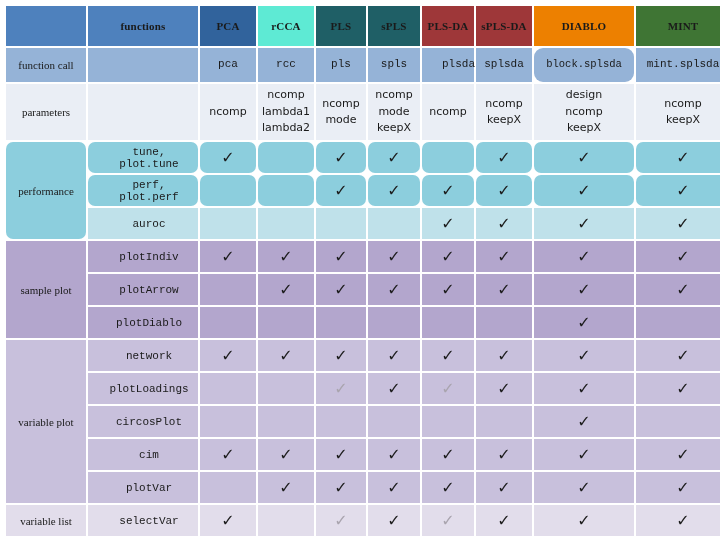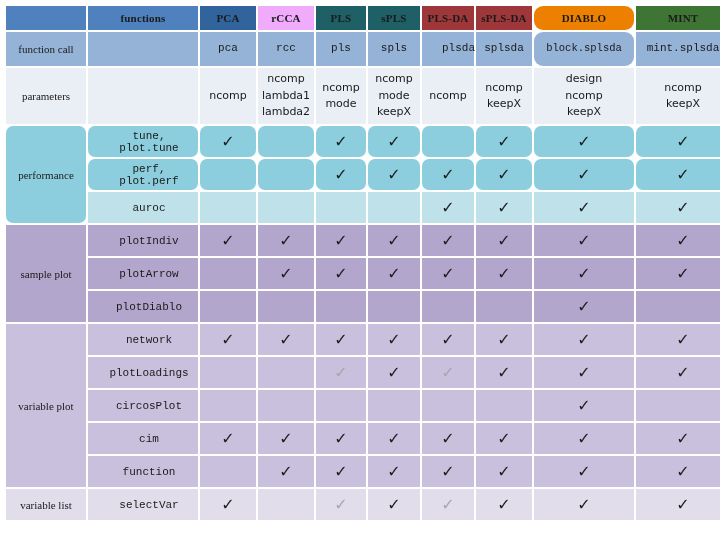--- a/index.html
+++ b/index.html
@@ -26,32 +26,32 @@
     text-align: center;
     font-size: 11px;
     color: #1a1a1a;
   }
   
   .hdr {
     color: #ffffff;
     font-family: "Liberation Serif", serif;
     font-weight: bold;
     font-size: 13px;
-    height: 24px;
+    height: 40px;
     letter-spacing: .2px;
   }
   .hdr-blank  { background: #4e81bd; }
   .hdr-func   { background: #4e81bd; }
   .hdr-pca    { background: #31639c; }
   .hdr-rcca   { background: #55492b; }
   .hdr-pls    { background: #1f5f66; }
   .hdr-spls   { background: #1f5f66; }
   .hdr-plsda  { background: #9e3739; }
   .hdr-splsda { background: #9e3739; }
-  .hdr-diablo { background: #ed8000; border-radius: 9px; }
+  .hdr-diablo { background: #ed8000; }
   .hdr-mint   { background: #3f7534; }
 
   
   .sec-call   { background: #95b3d7; }
   .sec-param  { background: #eaeef5; }
   .sec-perf   { background: #8ccedd; border-radius: 7px; }
   .sec-perf-l { background: #bfe1ea; margin-left: 20px; }
   .sec-sample { background: #b3a6cd; }
   .sec-var    { background: #c8c0dc; }
   .sec-list   { background: #e2ddeb; }
@@ -116,21 +116,21 @@
     <col style="width:52px">
     <col style="width:56px">
     <col style="width:100px">
     <col style="width:94px">
   </colgroup>
   <tbody id="table-body">
       <tr>
         <td class="hdr hdr-blank"></td>
         <td class="hdr hdr-func">functions</td>
         <td class="hdr hdr-pca" style="background: rgb(49, 99, 156);">PCA</td>
-        <td class="hdr hdr-rcca" style="background: #f0abfc; text-align: center;">rCCA</td>
+        <td class="hdr hdr-rcca" style="background: #5eead4; text-align: center;">rCCA</td>
         <td class="hdr hdr-pls" style="background: rgb(31, 95, 102);">PLS</td>
         <td class="hdr hdr-spls" style="background: rgb(31, 95, 102);">sPLS</td>
         <td class="hdr hdr-plsda" style="background: rgb(158, 55, 57);">PLS-DA</td>
         <td class="hdr hdr-splsda" style="background: rgb(158, 55, 57);">sPLS-DA</td>
         <td class="hdr hdr-diablo" style="background: rgb(237, 128, 0);">DIABLO</td>
         <td class="hdr hdr-mint" style="background: rgb(63, 117, 52);">MINT</td>
       </tr>
       <tr class="r-call">
         <td class="sec-call rowlabel r-call" rowspan="1">function call</td>
         <td class="sec-call funcname"></td>
@@ -262,21 +262,21 @@
         <td class="sec-var"><span class="check">✓</span></td>
         <td class="sec-var"><span class="check">✓</span></td>
         <td class="sec-var"><span class="check">✓</span></td>
         <td class="sec-var"><span class="check">✓</span></td>
         <td class="sec-var"><span class="check">✓</span></td>
         <td class="sec-var"><span class="check">✓</span></td>
         <td class="sec-var"><span class="check">✓</span></td>
         <td class="sec-var"><span class="check">✓</span></td>
       </tr>
       <tr class="r-body">
-        <td class="sec-var funcname">function</td>
+        <td class="sec-var funcname">plotVar</td>
         <td class="sec-var"><span class="check empty"></span></td>
         <td class="sec-var"><span class="check">✓</span></td>
         <td class="sec-var"><span class="check">✓</span></td>
         <td class="sec-var"><span class="check">✓</span></td>
         <td class="sec-var"><span class="check">✓</span></td>
         <td class="sec-var"><span class="check">✓</span></td>
         <td class="sec-var"><span class="check">✓</span></td>
         <td class="sec-var"><span class="check">✓</span></td>
       </tr>
       <tr class="r-body">

